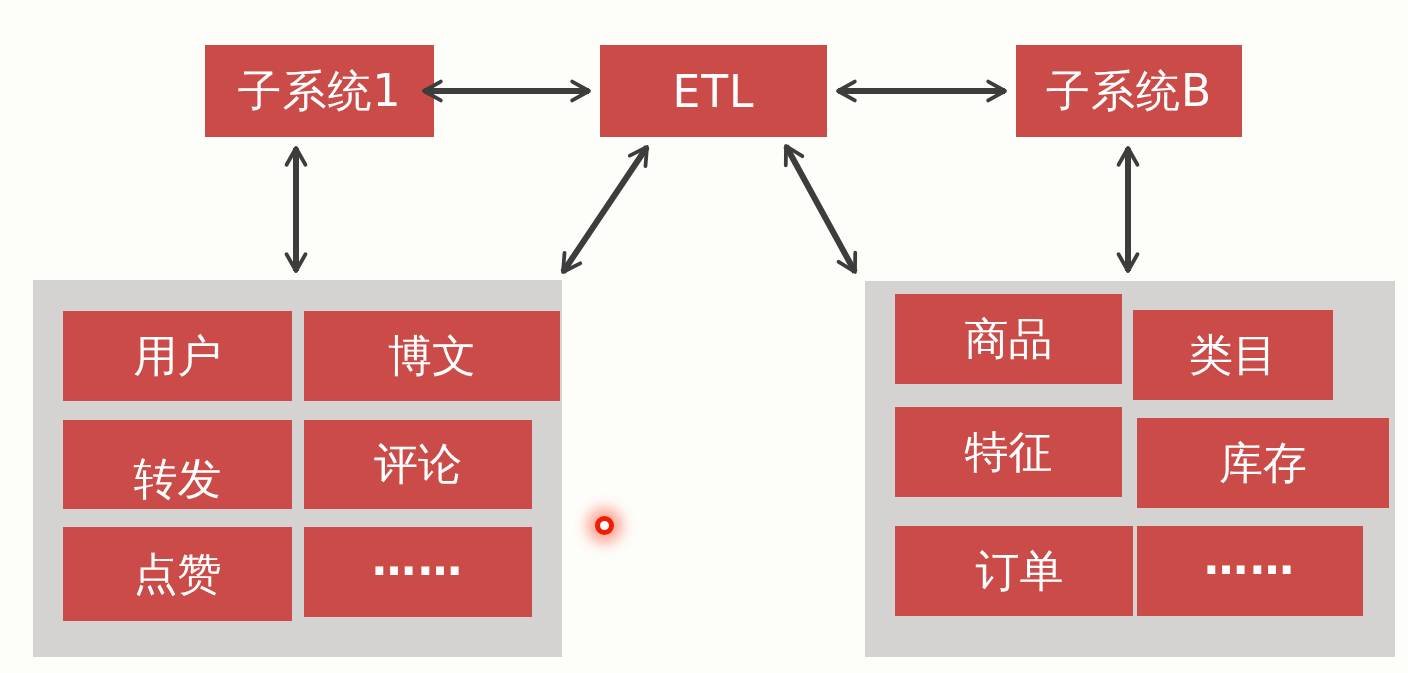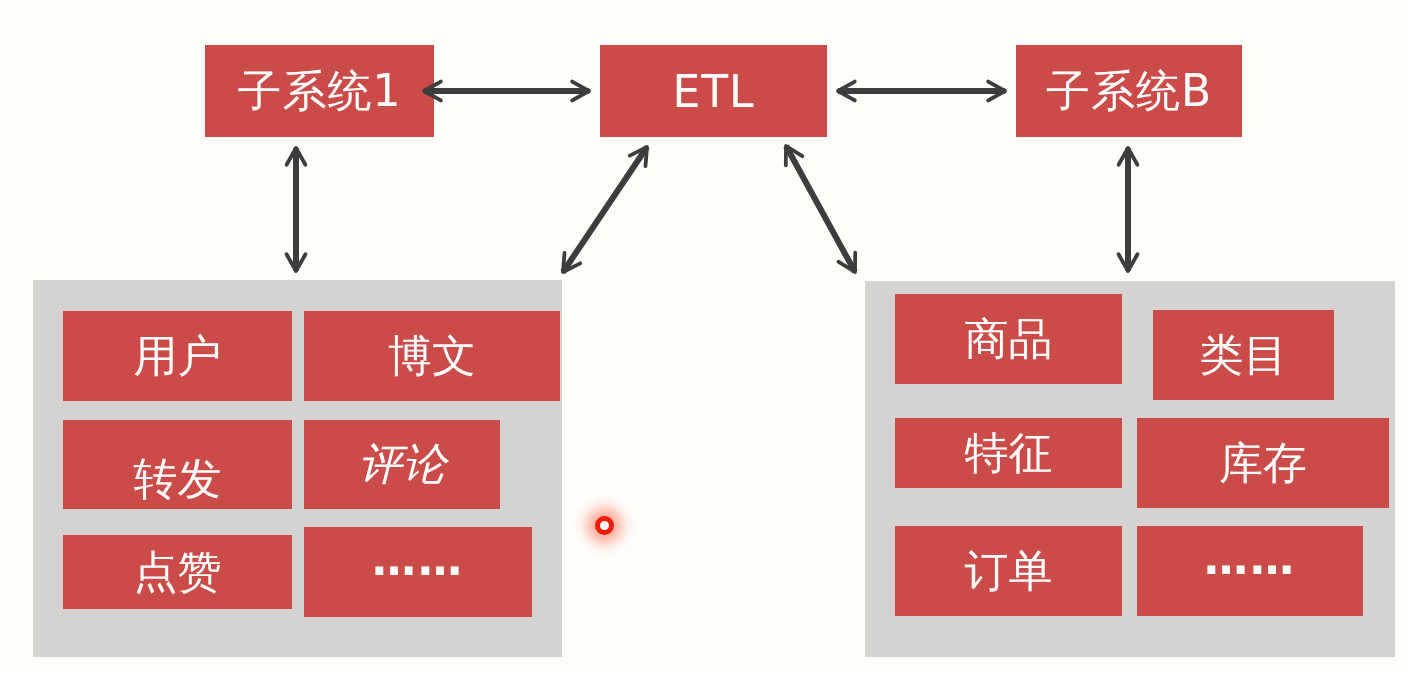--- a/index.html
+++ b/index.html
@@ -48,45 +48,45 @@
   <div class="panel" style="left:33px; top:280px; width:529px; height:377px;">
     <div class="cell" style="left:30px; top:31px; width:229px; height:90px;">
       <span>用户</span>
     </div>
     <div class="cell" style="left:271px; top:31px; width:256px; height:90px;">
       <span>博文</span>
     </div>
     <div class="cell" style="left:30px; top:140px; width:229px; height:89px;align-items:flex-end;">
       <span>转发</span>
     </div>
-    <div class="cell" style="left:271px; top:140px; width:196px; height:89px;font-style:italic;">
+    <div class="cell" style="left:271px; top:140px; width:228px; height:89px;">
       <span>评论</span>
     </div>
-    <div class="cell" style="left:30px; top:255px; width:229px; height:74px;">
+    <div class="cell" style="left:30px; top:247px; width:229px; height:94px;">
       <span>点赞</span>
     </div>
     <div class="cell dots" style="left:271px; top:247px; width:228px; height:90px;">
       <span>……</span>
     </div>
   </div>
 
   <div class="panel" style="left:865px; top:281px; width:530px; height:376px;">
     <div class="cell" style="left:30px; top:13px; width:227px; height:90px;">
       <span>商品</span>
     </div>
-    <div class="cell" style="left:288px; top:29px; width:181px; height:90px;">
+    <div class="cell" style="left:268px; top:29px; width:200px; height:90px;">
       <span>类目</span>
     </div>
-    <div class="cell" style="left:30px; top:137px; width:227px; height:70px;">
+    <div class="cell" style="left:30px; top:126px; width:227px; height:90px;">
       <span>特征</span>
     </div>
     <div class="cell" style="left:272px; top:137px; width:252px; height:90px;">
       <span>库存</span>
     </div>
-    <div class="cell" style="left:30px; top:245px; width:227px; height:90px;">
+    <div class="cell" style="left:30px; top:245px; width:227px; height:90px;padding-left:11px;">
       <span>订单</span>
     </div>
     <div class="cell dots" style="left:272px; top:245px; width:226px; height:90px;">
       <span>……</span>
     </div>
   </div>
 
   <svg class="arrows" viewBox="0 0 1408 673">
     <defs>
       <marker id="ah" viewBox="0 0 12 12" refX="10" refY="6" markerWidth="4.2" markerHeight="4.2" orient="auto-start-reverse" markerUnits="strokeWidth">

